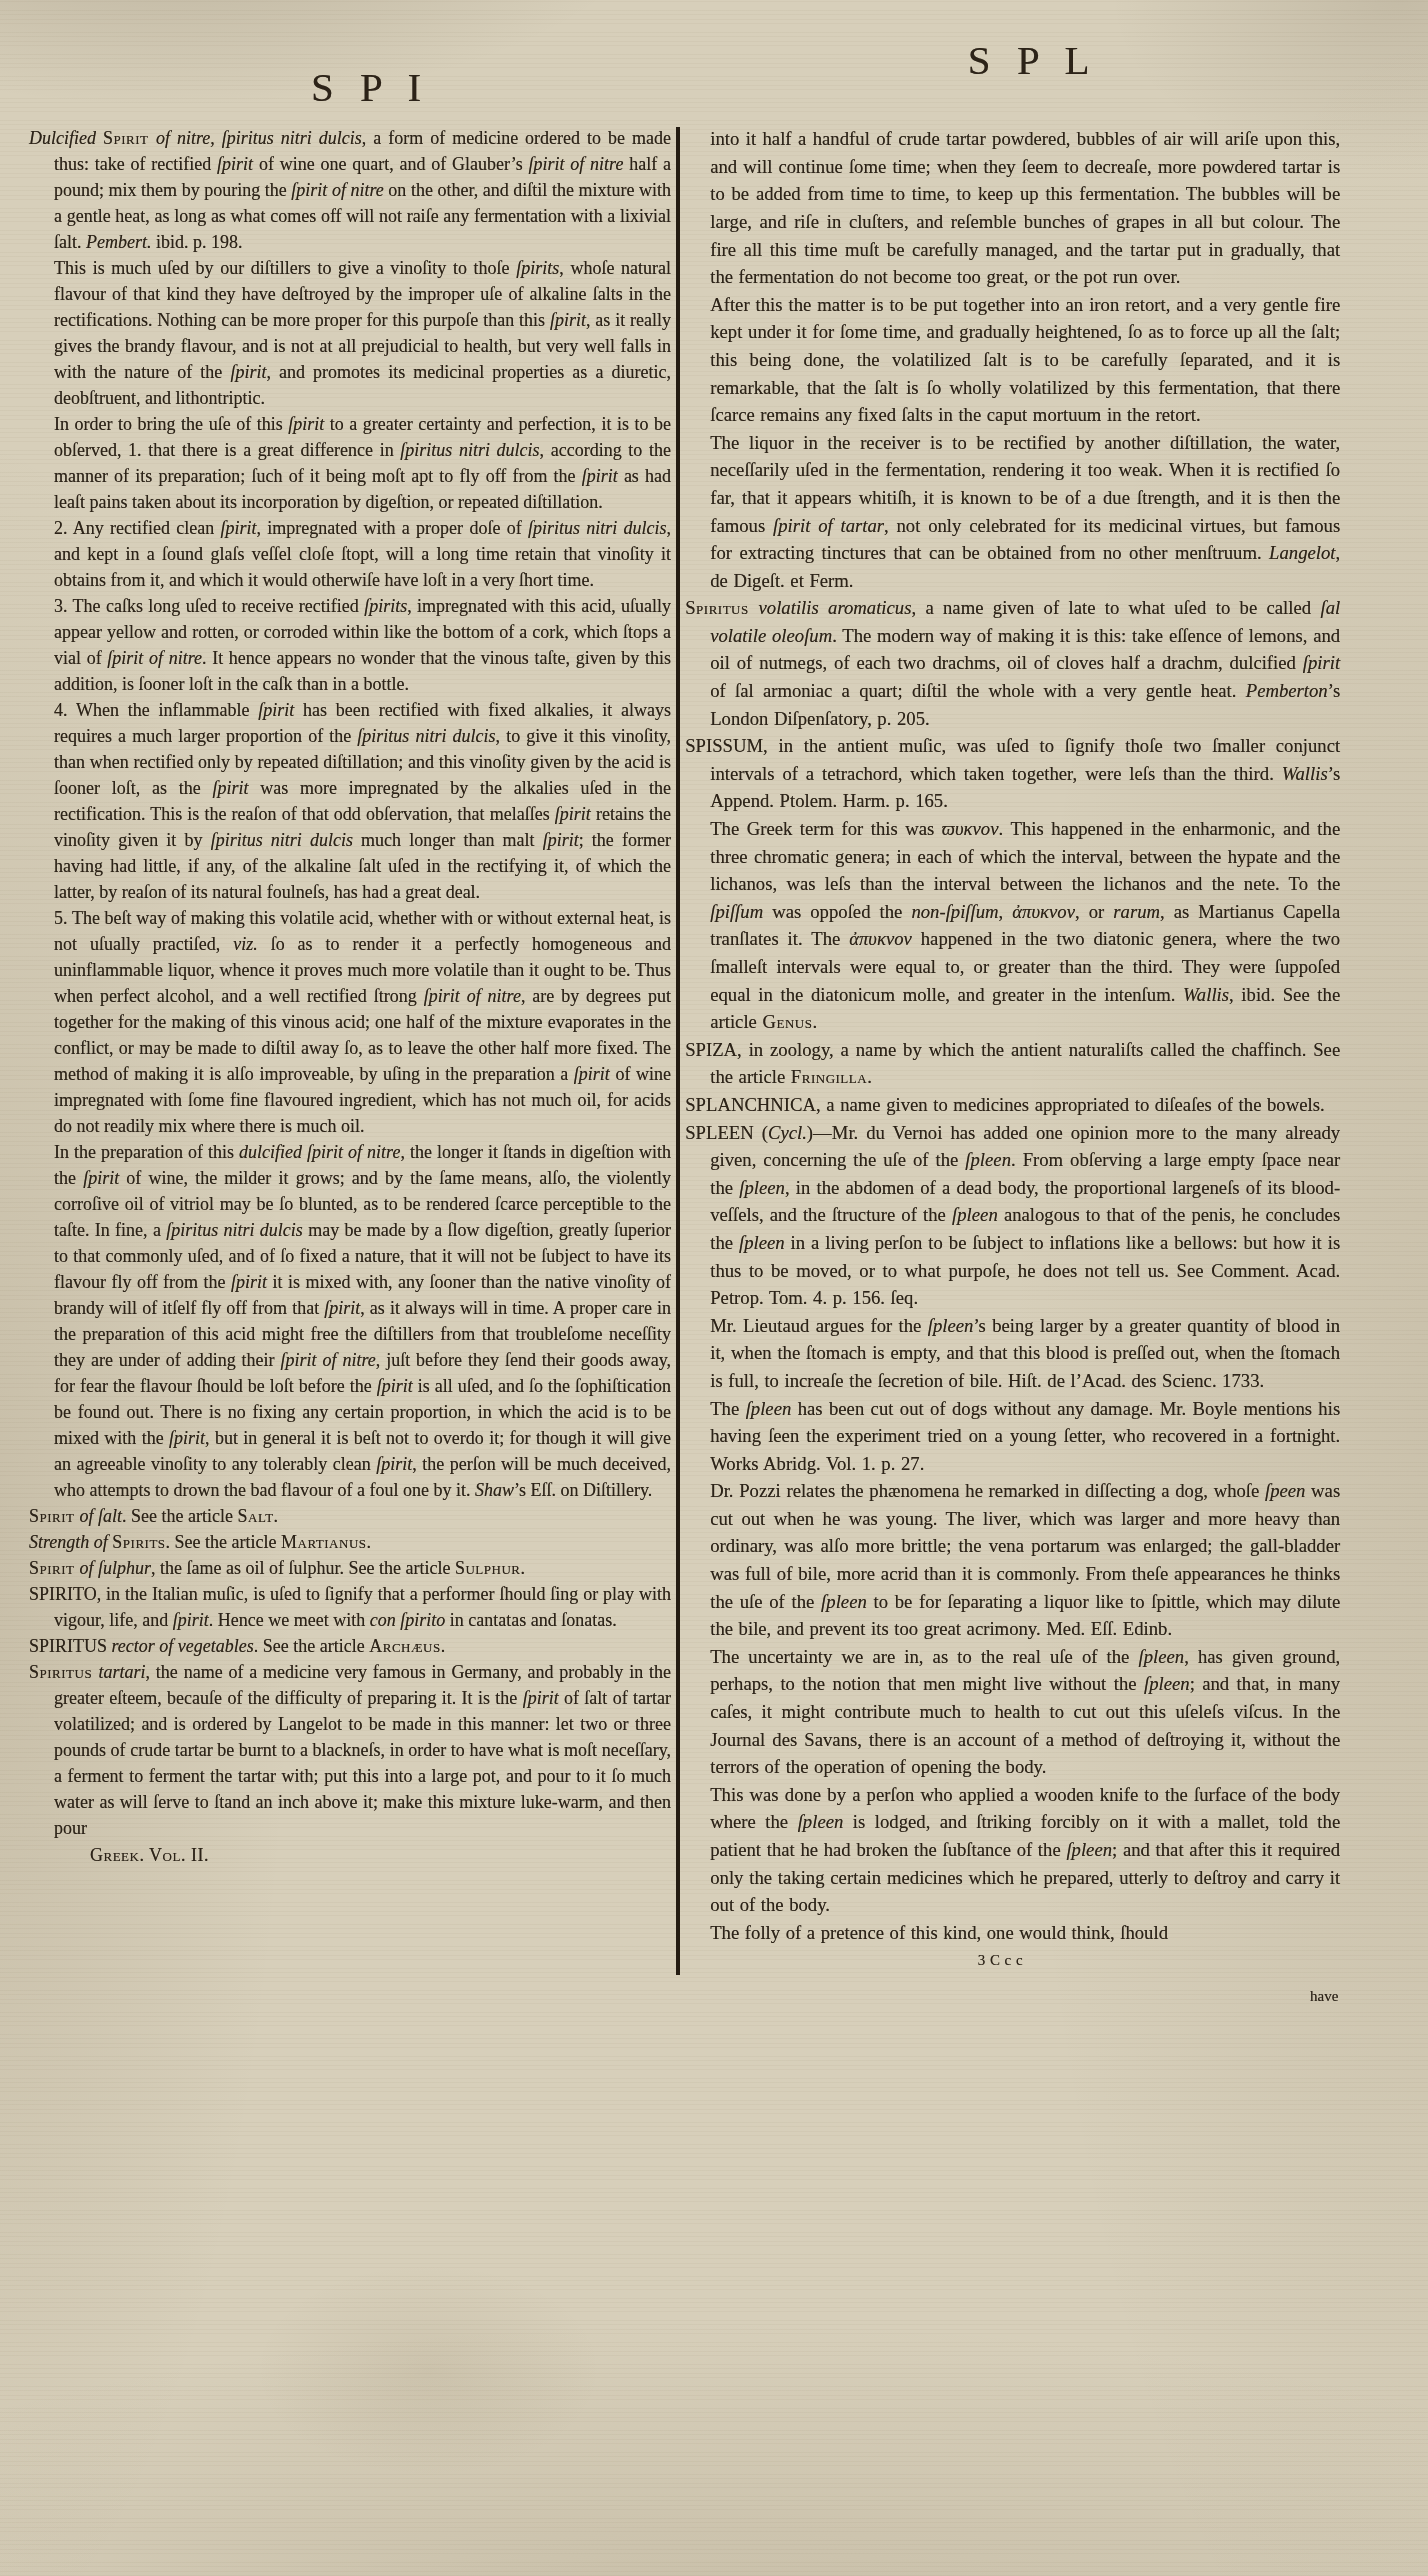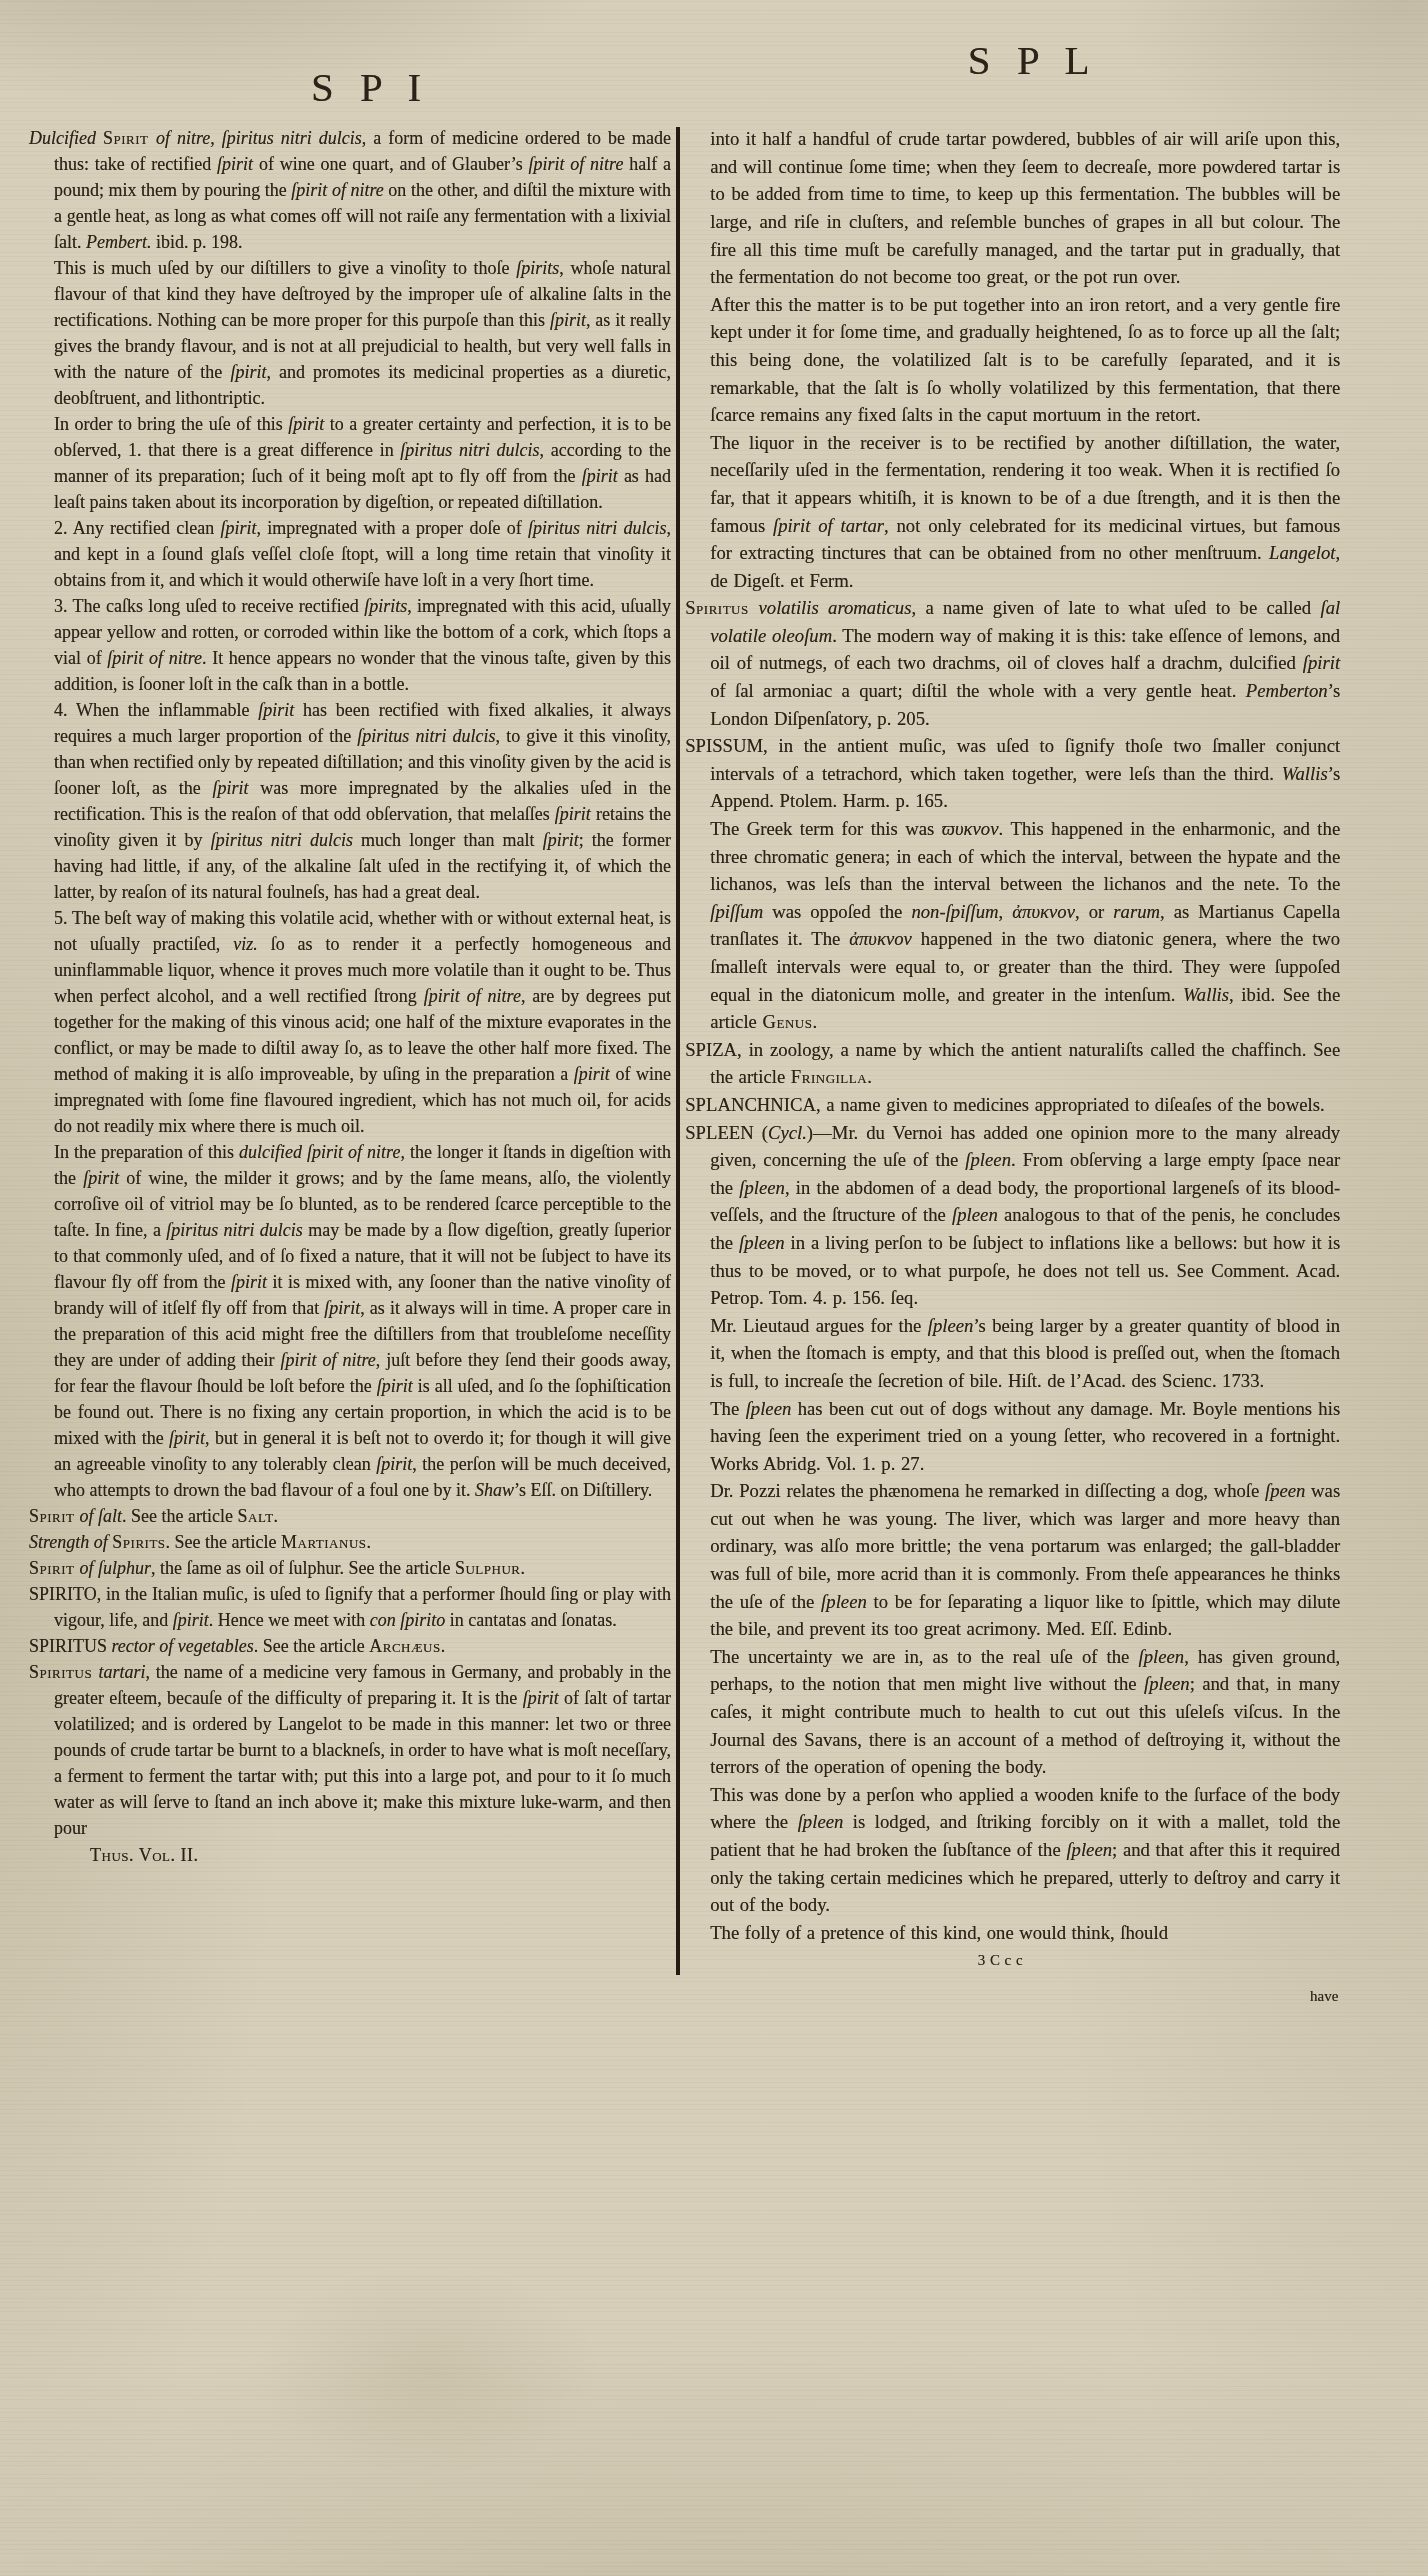--- a/index.html
+++ b/index.html
@@ -60,21 +60,21 @@
           <p class="body"><span>4. When the inflammable </span><i>ſpirit</i><span> has been rectified with fixed alkalies, it always requires a much larger proportion of the </span><i>ſpiritus nitri dulcis</i><span>, to give it this vinoſity, than when rectified only by repeated diſtillation; and this vinoſity given by the acid is ſooner loſt, as the </span><i>ſpirit</i><span> was more impregnated by the alkalies uſed in the rectification.  This is the reaſon of that odd obſervation, that melaſſes </span><i>ſpirit</i><span> retains the vinoſity given it by </span><i>ſpiritus nitri dulcis</i><span> much longer than malt </span><i>ſpirit</i><span>; the former having had little, if any, of the alkaline ſalt uſed in the rectifying it, of which the latter, by reaſon of its natural foulneſs, has had a great deal.</span></p>
           <p class="body"><span>5. The beſt way of making this volatile acid, whether with or without external heat, is not uſually practiſed, </span><i>viz.</i><span> ſo as to render it a perfectly homogeneous and uninflammable liquor, whence it proves much more volatile than it ought to be.  Thus when perfect alcohol, and a well rectified ſtrong </span><i>ſpirit of nitre</i><span>, are by degrees put together for the making of this vinous acid; one half of the mixture evaporates in the conflict, or may be made to diſtil away ſo, as to leave the other half more fixed.  The method of making it is alſo improveable, by uſing in the preparation a </span><i>ſpirit</i><span> of wine impregnated with ſome fine flavoured ingredient, which has not much oil, for acids do not readily mix where there is much oil.</span></p>
           <p class="body"><span>In the preparation of this </span><i>dulcified ſpirit of nitre</i><span>, the longer it ſtands in digeſtion with the </span><i>ſpirit</i><span> of wine, the milder it grows; and by the ſame means, alſo, the violently corroſive oil of vitriol may be ſo blunted, as to be rendered ſcarce perceptible to the taſte.  In fine, a </span><i>ſpiritus nitri dulcis</i><span> may be made by a ſlow digeſtion, greatly ſuperior to that commonly uſed, and of ſo fixed a nature, that it will not be ſubject to have its flavour fly off from the </span><i>ſpirit</i><span> it is mixed with, any ſooner than the native vinoſity of brandy will of itſelf fly off from that </span><i>ſpirit</i><span>, as it always will in time.  A proper care in the preparation of this acid might free the diſtillers from that troubleſome neceſſity they are under of adding their </span><i>ſpirit of nitre</i><span>, juſt before they ſend their goods away, for fear the flavour ſhould be loſt before the </span><i>ſpirit</i><span> is all uſed, and ſo the ſophiſtication be found out.  There is no fixing any certain proportion, in which the acid is to be mixed with the </span><i>ſpirit</i><span>, but in general it is beſt not to overdo it; for though it will give an agreeable vinoſity to any tolerably clean </span><i>ſpirit</i><span>, the perſon will be much deceived, who attempts to drown the bad flavour of a foul one by it.  </span><i>Shaw</i><span>’s Eſſ. on Diſtillery.</span></p>
           <p class="entry"><span class="sc">Spirit </span><i>of ſalt</i><span>.  See the article </span><span class="sc">Salt</span><span>.</span></p>
           <p class="entry"><i>Strength of </i><span class="sc">Spirits</span><span>.  See the article </span><span class="sc">Martianus</span><span>.</span></p>
           <p class="entry"><span class="sc">Spirit </span><i>of ſulphur</i><span>, the ſame as oil of ſulphur.  See the article </span><span class="sc">Sulphur</span><span>.</span></p>
           <p class="entry"><span>SPIRITO, in the Italian muſic, is uſed to ſignify that a performer ſhould ſing or play with vigour, life, and </span><i>ſpirit</i><span>.  Hence we meet with </span><i>con ſpirito</i><span> in cantatas and ſonatas.</span></p>
           <p class="entry"><span>SPIRITUS </span><i>rector of vegetables</i><span>.  See the article </span><span class="sc">Archæus</span><span>.</span></p>
           <p class="entry"><span class="sc">Spiritus </span><i>tartari</i><span>, the name of a medicine very famous in Germany, and probably in the greater eſteem, becauſe of the difficulty of preparing it.  It is the </span><i>ſpirit</i><span> of ſalt of tartar volatilized; and is ordered by Langelot to be made in this manner: let two or three pounds of crude tartar be burnt to a blackneſs, in order to have what is moſt neceſſary, a ferment to ferment the tartar with; put this into a large pot, and pour to it ſo much water as will ſerve to ſtand an inch above it; make this mixture luke-warm, and then pour</span></p>
         </div>
-      <div class="sig">Thus. Vol. II.</div>
+      <div class="sig">Greek. Vol. II.</div>
     </div>
     <div class="divider"></div>
     <div class="col right">
       <div id="col-right">
           <p class="body"><span>into it half a handful of crude tartar powdered, bubbles of air will ariſe upon this, and will continue ſome time; when they ſeem to decreaſe, more powdered tartar is to be added from time to time, to keep up this fermentation.  The bubbles will be large, and riſe in cluſters, and reſemble bunches of grapes in all but colour.  The fire all this time muſt be carefully managed, and the tartar put in gradually, that the fermentation do not become too great, or the pot run over.</span></p>
           <p class="body"><span>After this the matter is to be put together into an iron retort, and a very gentle fire kept under it for ſome time, and gradually heightened, ſo as to force up all the ſalt; this being done, the volatilized ſalt is to be carefully ſeparated, and it is remarkable, that the ſalt is ſo wholly volatilized by this fermentation, that there ſcarce remains any fixed ſalts in the caput mortuum in the retort.</span></p>
           <p class="body"><span>The liquor in the receiver is to be rectified by another diſtillation, the water, neceſſarily uſed in the fermentation, rendering it too weak.  When it is rectified ſo far, that it appears whitiſh, it is known to be of a due ſtrength, and it is then the famous </span><i>ſpirit of tartar</i><span>, not only celebrated for its medicinal virtues, but famous for extracting tinctures that can be obtained from no other menſtruum.  </span><i>Langelot</i><span>, de Digeſt. et Ferm.</span></p>
           <p class="entry"><span class="sc">Spiritus </span><i>volatilis aromaticus</i><span>, a name given of late to what uſed to be called </span><i>ſal volatile oleoſum</i><span>.  The modern way of making it is this: take eſſence of lemons, and oil of nutmegs, of each two drachms, oil of cloves half a drachm, dulcified </span><i>ſpirit</i><span> of ſal armoniac a quart; diſtil the whole with a very gentle heat.  </span><i>Pemberton</i><span>’s London Diſpenſatory, p. 205.</span></p>
           <p class="entry"><span>SPISSUM, in the antient muſic, was uſed to ſignify thoſe two ſmaller conjunct intervals of a tetrachord, which taken together, were leſs than the third.  </span><i>Wallis</i><span>’s Append. Ptolem. Harm. p. 165.</span></p>
           <p class="body"><span>The Greek term for this was </span><span class="gk">ϖυκνον</span><span>.  This happened in the enharmonic, and the three chromatic genera; in each of which the interval, between the hypate and the lichanos, was leſs than the interval between the lichanos and the nete.  To the </span><i>ſpiſſum</i><span> was oppoſed the </span><i>non-ſpiſſum</i><span>, </span><span class="gk">ἀπυκνον</span><span>, or </span><i>rarum</i><span>, as Martianus Capella tranſlates it.  The </span><span class="gk">ἀπυκνον</span><span> happened in the two diatonic genera, where the two ſmalleſt intervals were equal to, or greater than the third.  They were ſuppoſed equal in the diatonicum molle, and greater in the intenſum.  </span><i>Wallis</i><span>, ibid.  See the article </span><span class="sc">Genus</span><span>.</span></p>

